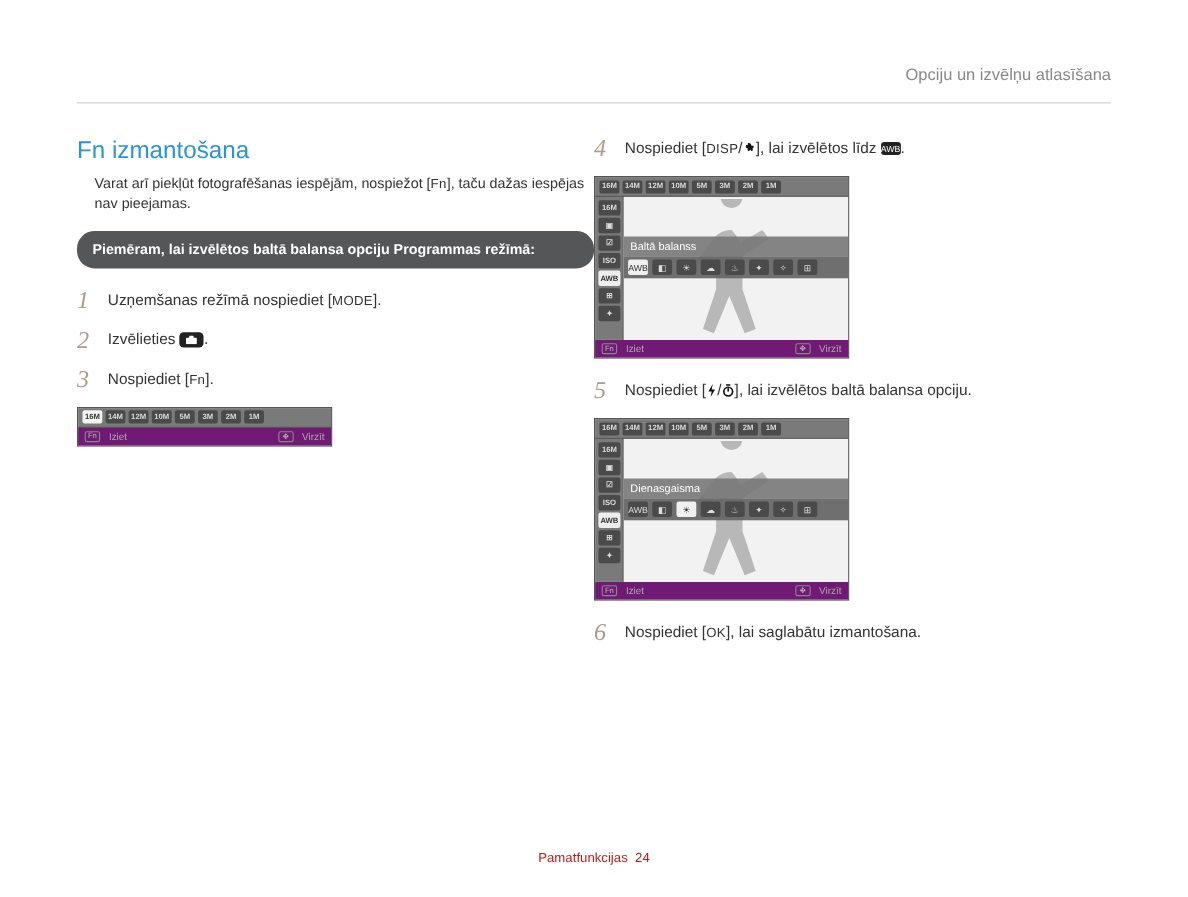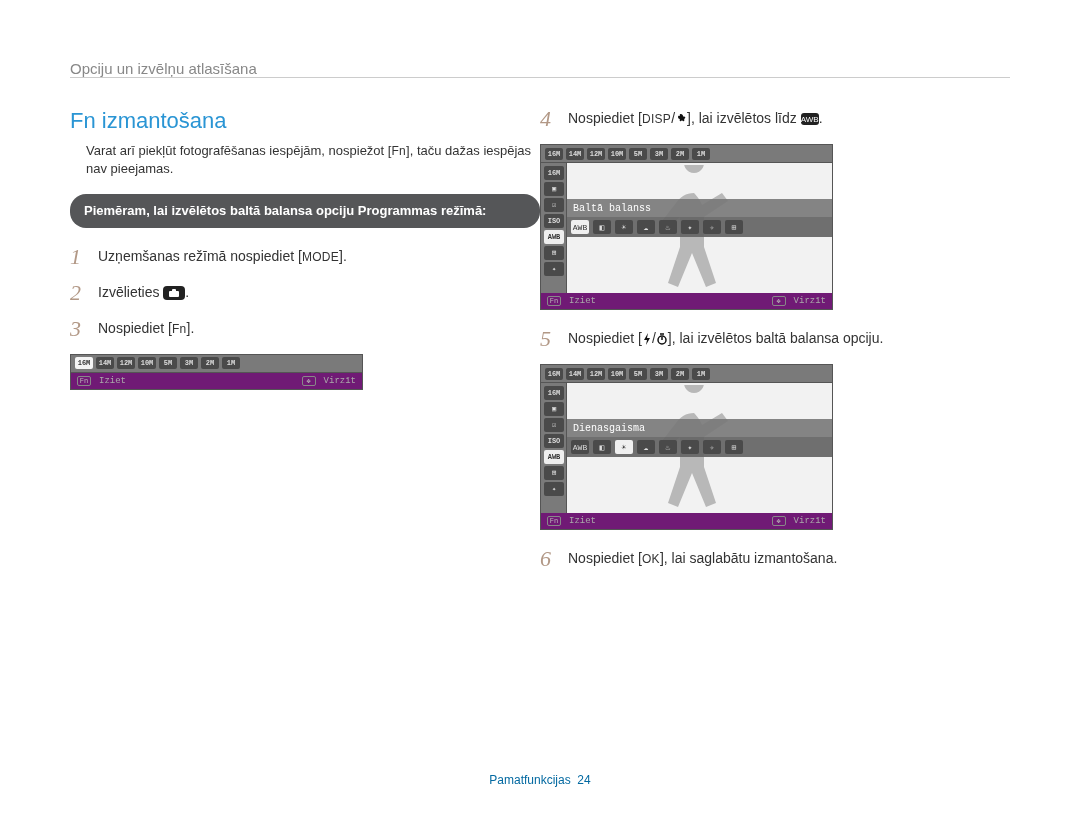--- a/index.html
+++ b/index.html
@@ -11,22 +11,23 @@
     position: relative;
     color: #333;
   }
   .page {
     padding: 60px 70px 0 70px;
   }
   .breadcrumb {
     font-size: 15px;
     color: #888;
     border-bottom: 1px solid #ccc;
-    padding-bottom: 0;
+    padding-bottom: 16px;
     margin-bottom: 30px;
+    text-align: right;
   }
   .columns {
     display: flex;
   }
   .col { flex: 1; }
   .section-title {
     color: #2a95d4;
     font-size: 22px;
     font-weight: normal;
     margin-bottom: 8px;
@@ -92,24 +93,23 @@
     background: #222;
     color: #fff;
     border-radius: 3px;
     width: 18px;
     height: 12px;
     font-size: 8px;
     vertical-align: middle;
   }
   
   .lcd {
-    width: 293px;
+    width: 232px;
     border: 1px solid #555;
     margin: 6px 0 18px 0;
-    font-family: Liberation Mono, monospace;
   }
   .lcd-top {
     background: #7a7a7a;
     height: 18px;
     border-bottom: 1px solid #555;
     display: flex;
     align-items: center;
     padding: 0 4px;
     gap: 3px;
   }
@@ -195,21 +195,21 @@
     width:14px;height:10px;border:1px solid #888;
     display:inline-flex;align-items:center;justify-content:center;
     font-size:7px;color:#bbb;border-radius:2px;
   }
   .footer {
     position:absolute;
     bottom: 28px;
     left:0;right:0;
     text-align:center;
     font-size:12px;
-    color:#0369a1;
+    color:#b91c1c;
   }
   svg.person { display:block; }
 </style>
 </head>
 <body>
 
 <div class="page">
   <div class="breadcrumb">Opciju un izvēlņu atlasīšana</div>
 
   <div class="columns">

